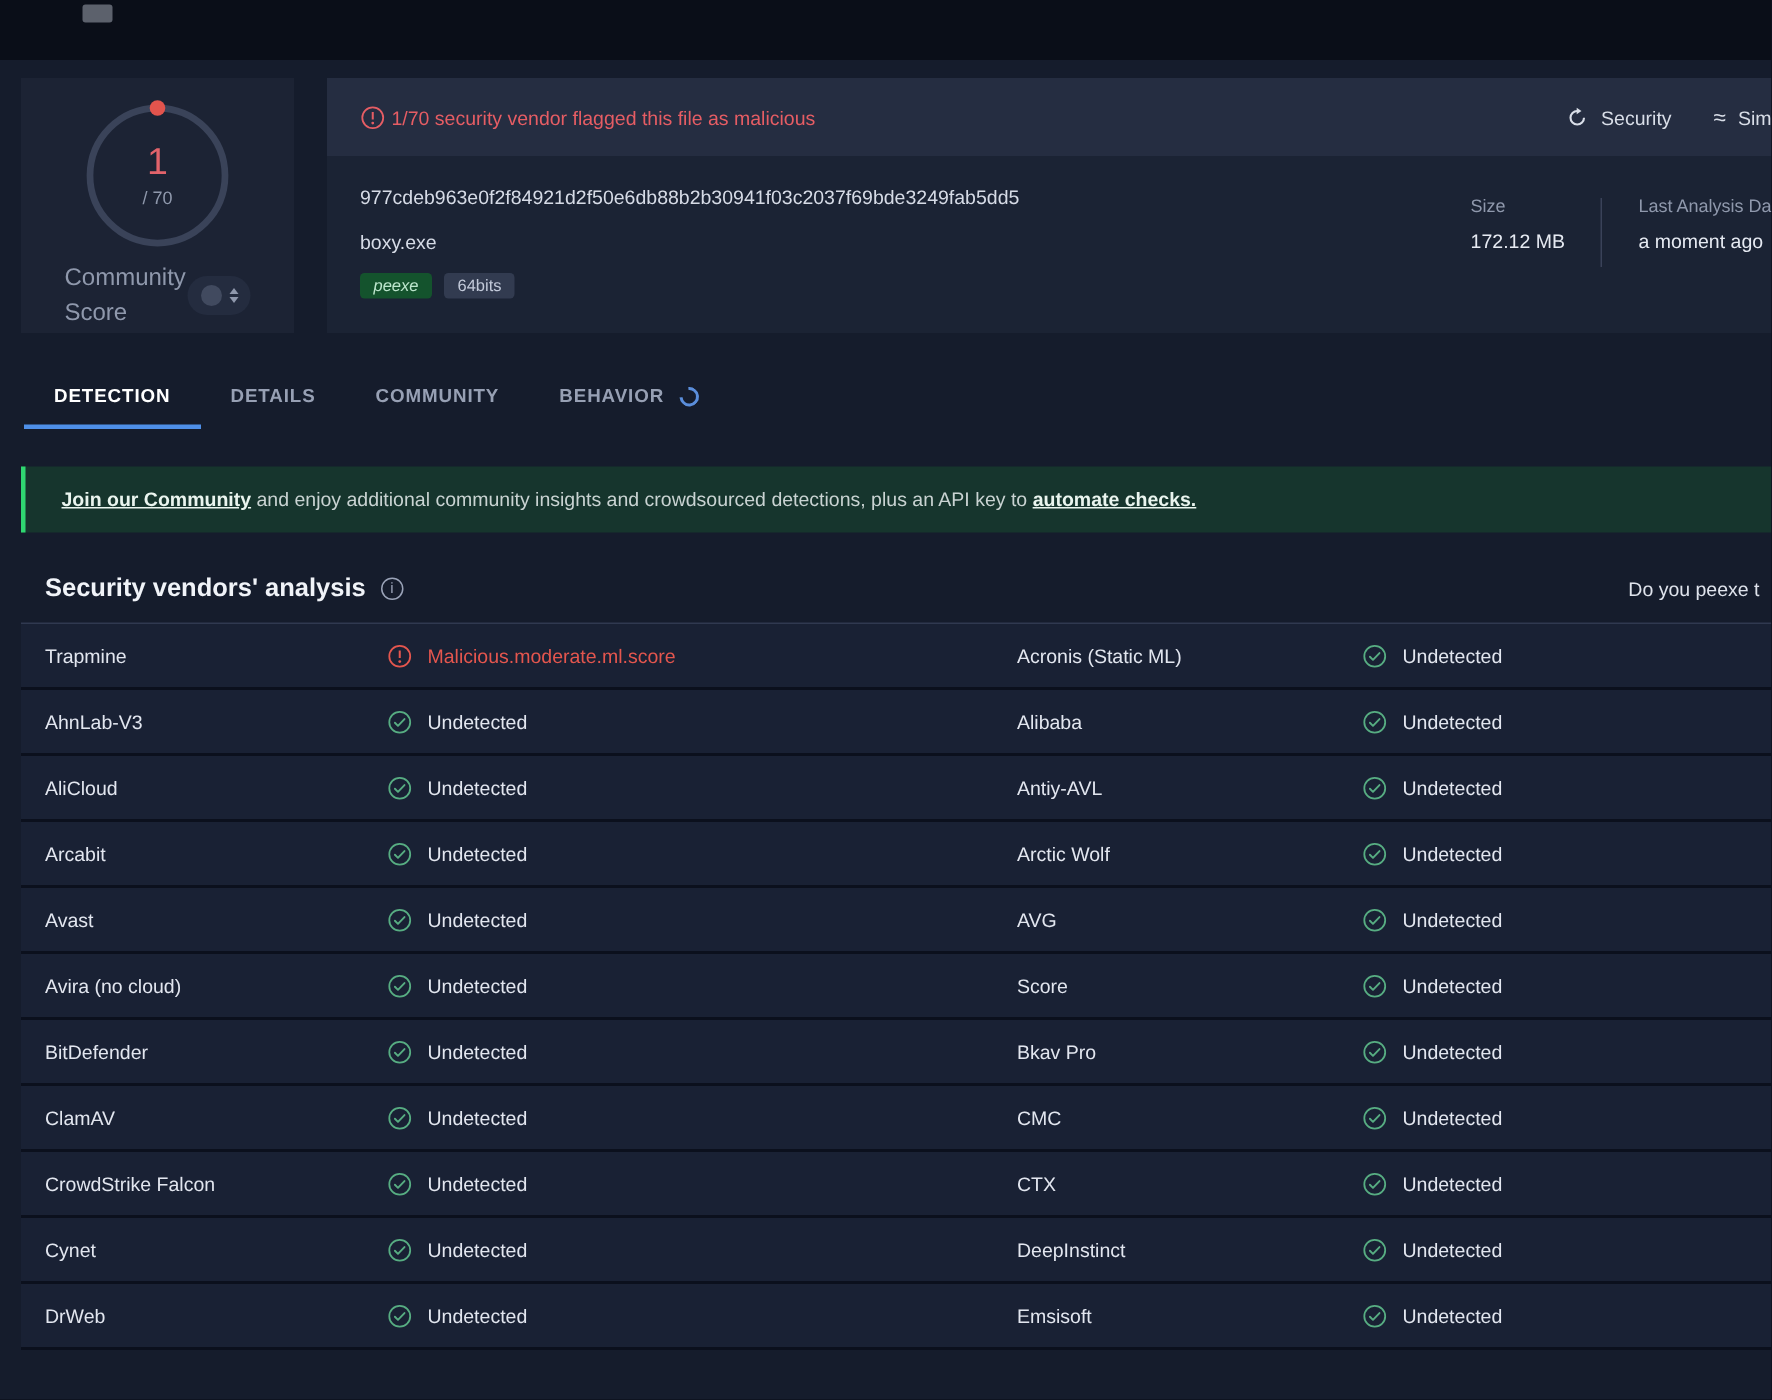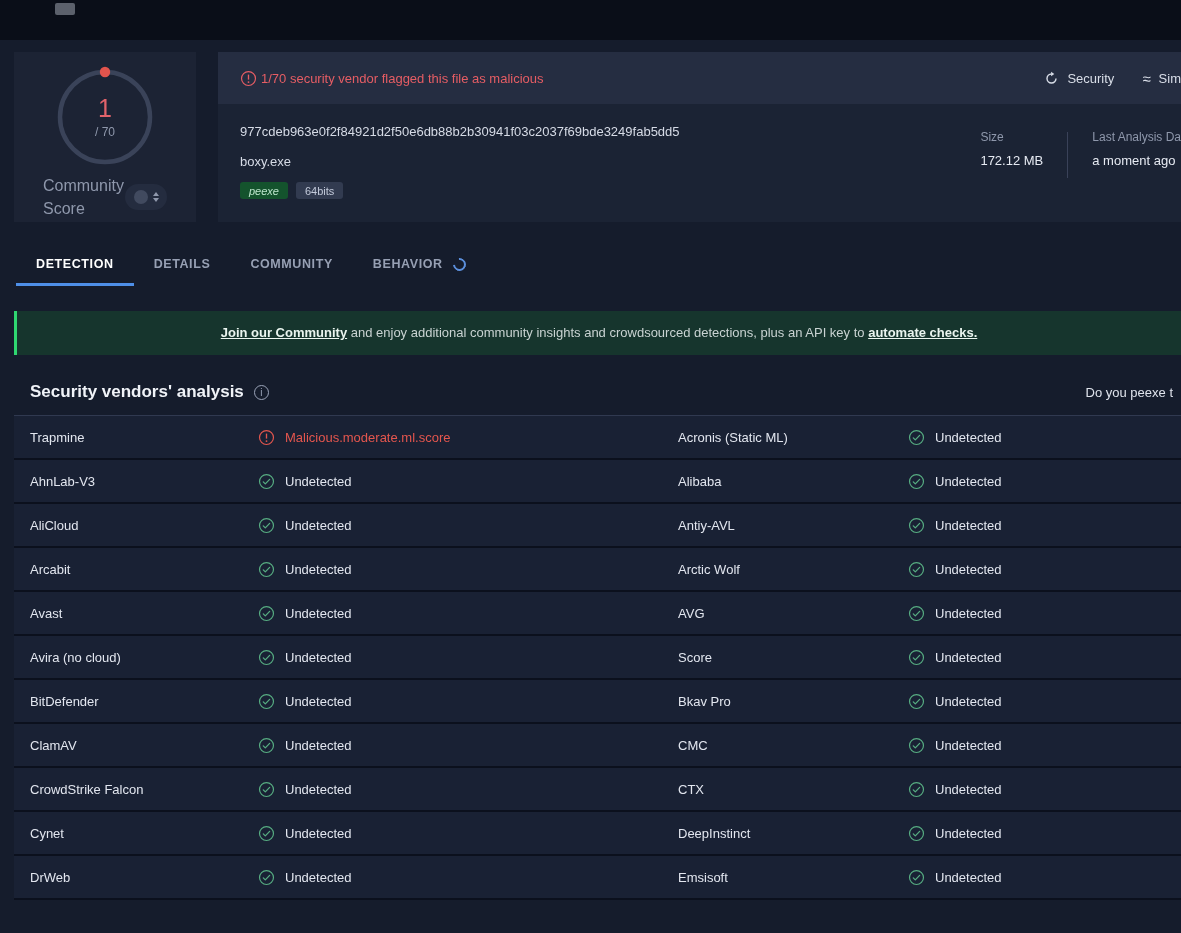--- a/index.html
+++ b/index.html
@@ -49,21 +49,21 @@
   .vdiv { width:1px; height:46px; background:#3a4259; margin-top:2px; }
 
   
   .tabs { display:flex; padding:27px 0 0 16px; }
   .tab { position:relative; padding:8px 20px 15px; font-size:12.5px; font-weight:700; letter-spacing:.6px; color:#97a0b4; display:flex; align-items:center; gap:10px; cursor:pointer; }
   .tab.active { color:#ffffff; }
   .tab.active::after { content:''; position:absolute; left:0; right:0; bottom:0; height:3px; background:#4e8fe8; }
   .spinner { width:13px; height:13px; border:2px solid #5b8edb; border-left-color:transparent; border-radius:50%; transform:rotate(40deg); }
 
   
-  .community-banner { margin:25px 0 0 14px; background:#16352d; border-left:3px solid #2fd771; padding:14px 24px 15px; color:#c9d3d2;text-align:center; }
+  .community-banner { margin:25px 0 0 14px; background:#16352d; border-left:3px solid #2fd771; padding:14px 24px 15px; color:#c9d3d2; }
   .community-banner a { color:#eaf5ef; font-weight:700; text-decoration:underline; cursor:pointer; }
 
   
   .analysis { margin-left:14px; margin-top:14px; }
   .analysis-header { display:flex; align-items:center; justify-content:space-between; height:47px; padding:0 8px 0 16px; border-bottom:1px solid #303950; }
   .ah-left { display:flex; align-items:center; }
   .analysis-title { font-weight:700; font-size:17px; color:#f0f3f8; }
   .info-icon { width:15px; height:15px; border:1px solid #9aa3b8; border-radius:50%; font-size:10px; display:inline-flex; align-items:center; justify-content:center; color:#9aa3b8; margin-left:10px; font-style:normal; }
   .analysis-right { color:#dfe3ec; white-space:nowrap; cursor:pointer; }
 

